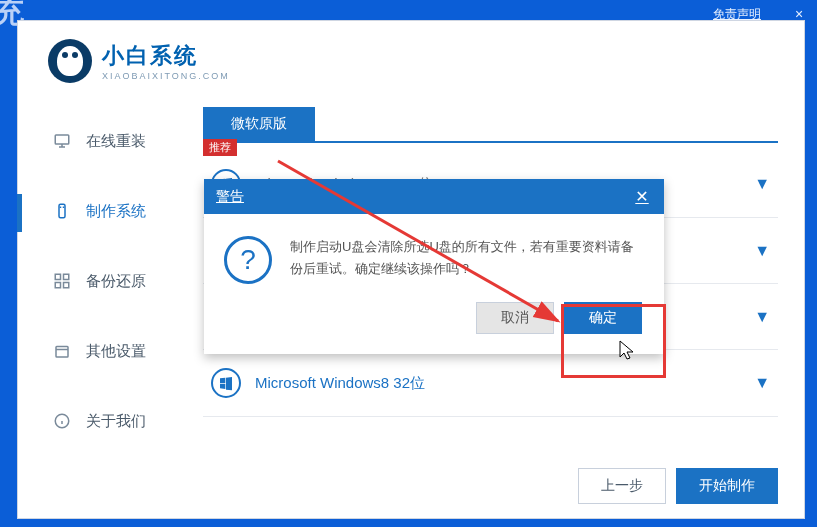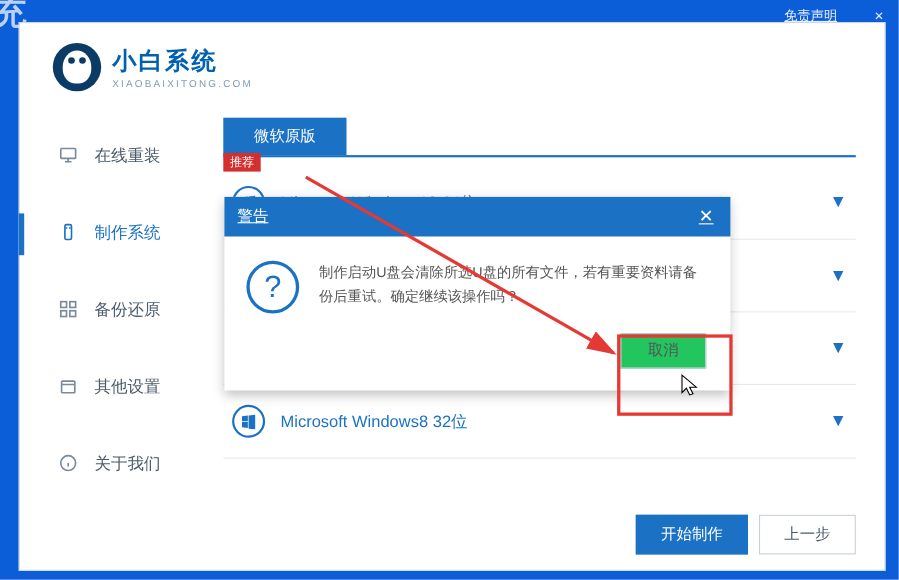--- a/index.html
+++ b/index.html
@@ -49,21 +49,21 @@
   .btn-primary { background:#1b72c4; border:1px solid #1b72c4; color:#fff; }
   
   .modal { position:absolute; left:186px; top:158px; width:460px; background:#fff; box-shadow:0 4px 10px rgba(0,0,0,0.25); }
   .modal-title { background:#1b72c4; color:#fff; padding:8px 12px; font-size:14px; display:flex; justify-content:space-between; align-items:center;text-decoration:underline; }
   .modal-close { color:#fff; font-size:16px; cursor:pointer; width:20px; text-align:center; }
   .modal-body { display:flex; padding:22px 20px 18px 20px; gap:18px; }
   .modal-q { width:48px; height:48px; border:3px solid #1b72c4; border-radius:50%; display:flex; align-items:center; justify-content:center; color:#1b72c4; font-size:28px; font-weight:400; flex-shrink:0; }
   .modal-msg { color:#555; font-size:13px; line-height:1.7; }
   .modal-foot { display:flex; justify-content:flex-end; gap:10px; padding:0 22px 20px 0; }
   .mbtn { padding:6px 24px; font-size:14px; cursor:pointer; }
-  .mbtn-cancel { background:#22c55e; border:1px solid #c8d0dc; color:#555; }
+  .mbtn-cancel { background:#e5e5e5; border:1px solid #c8d0dc; color:#555; }
   .mbtn-ok { background:#1b72c4; border:1px solid #1b72c4; color:#fff; position:relative; }
   .highlight-box { position:absolute; border:3px solid #e53935; left:543px; top:283px; width:105px; height:74px; pointer-events:none; }
   .arrow-svg { position:absolute; left:230px; top:120px; pointer-events:none; }
   .cursor { position:absolute; left:600px; top:318px; pointer-events:none; }
 </style>
 </head>
 <body>
 
 <div class="watermark">充</div>
 <a class="disclaimer-link">免责声明</a>
@@ -167,37 +167,38 @@
             <svg width="16" height="16" viewBox="0 0 24 24" fill="currentColor">
                 <path d="M3 5l8-1v8H3V5zm9-1l9-1v10h-9V4zM3 13h8v8l-8-1v-7zm9 0h9v10l-9-1v-9z"></path>
               </svg>
           </div>
           <span class="os-name">Microsoft Windows8 32位</span>
           <span class="chev">▼</span>
         </div>
       </div>
 
       <div class="footer">
+        <button class="btn btn-secondary">上一步</button>
         <button class="btn btn-primary">开始制作</button>
-        <button class="btn btn-secondary">上一步</button>
       </div>
     </div>
   </div>
 
   <div class="modal">
     <div class="modal-title">
       <span>警告</span>
       <span class="modal-close">✕</span>
     </div>
     <div class="modal-body">
       <div class="modal-q">?</div>
       <div class="modal-msg">制作启动U盘会清除所选U盘的所有文件，若有重要资料请备份后重试。确定继续该操作吗？</div>
     </div>
     <div class="modal-foot">
       <button class="mbtn mbtn-cancel">取消</button>
+      <button class="mbtn mbtn-ok">确定</button>
     </div>
   </div>
 
   <svg class="arrow-svg" width="380" height="220">
     <defs>
         <marker id="ah" markerWidth="10" markerHeight="10" refX="8" refY="3" orient="auto">
           <path d="M0,0 L0,6 L9,3 z" fill="#e53935"></path>
         </marker>
       </defs>
     <line x1="30" y1="20" x2="310" y2="180" stroke="#e53935" stroke-width="3" marker-end="url(#ah)"></line>

